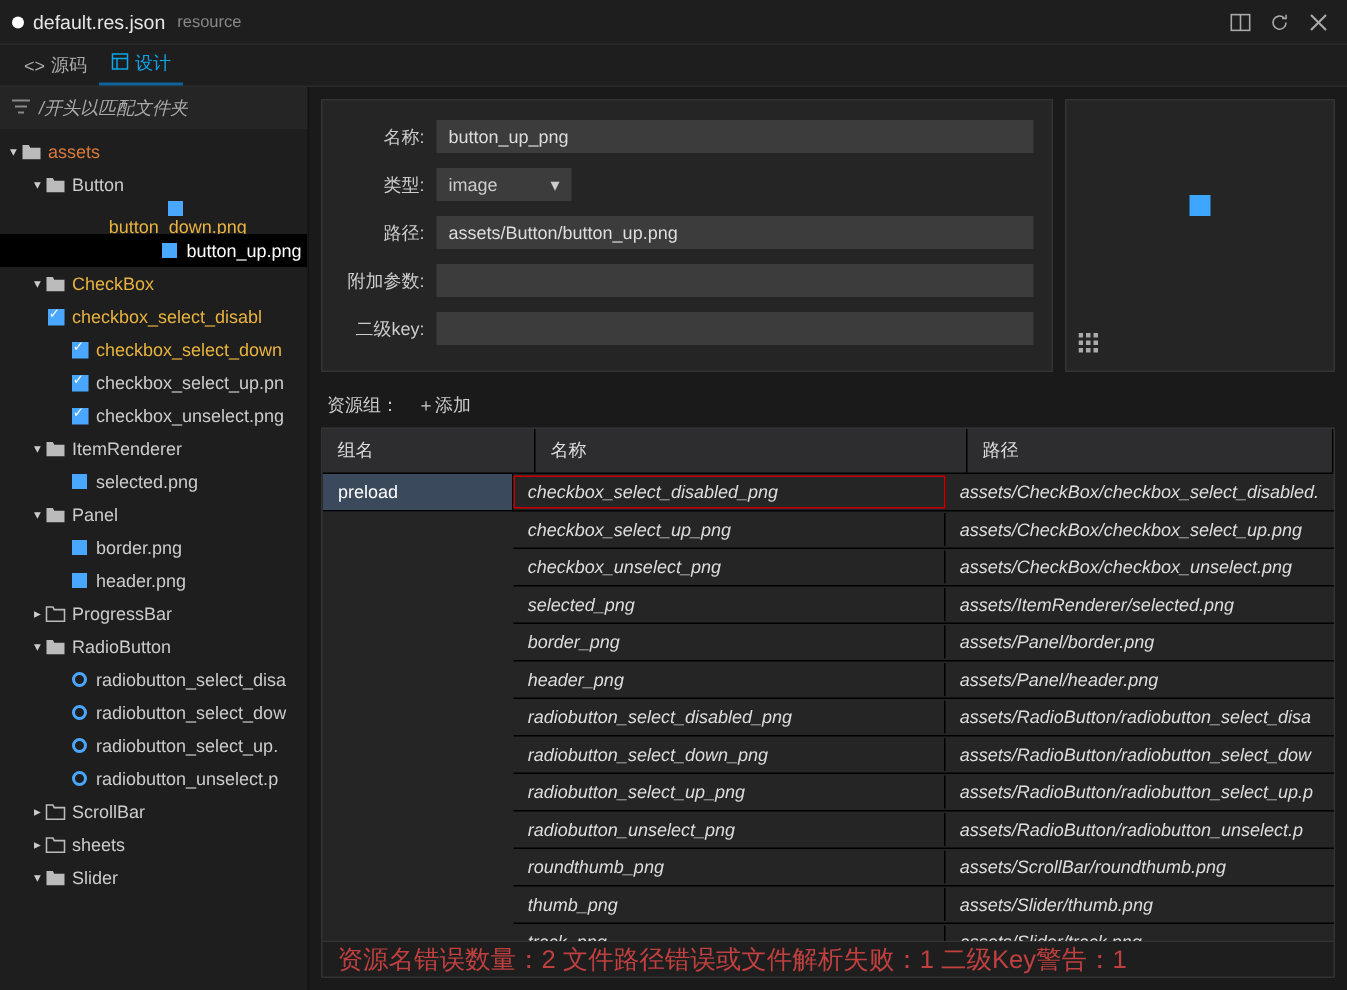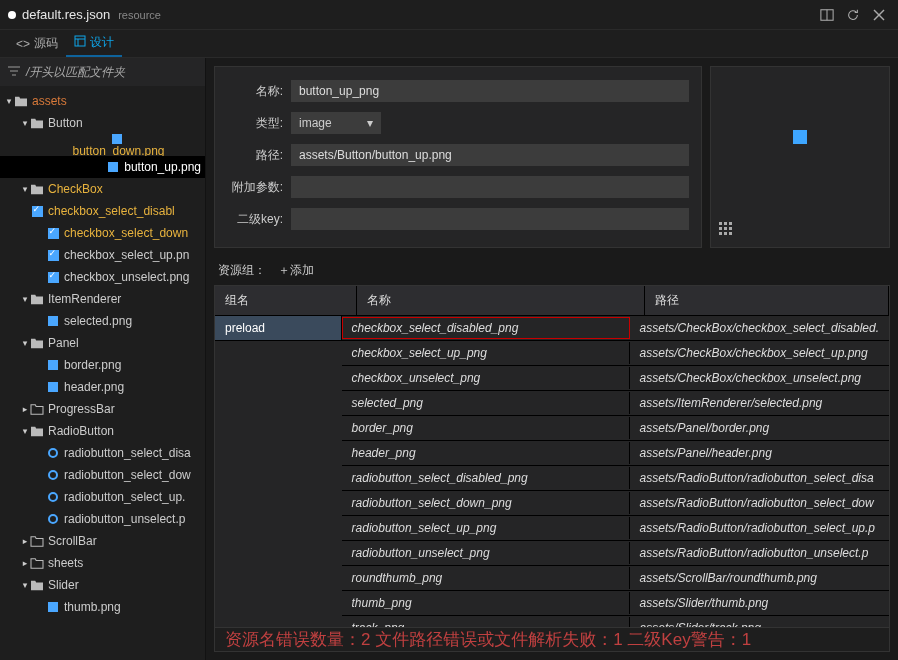--- a/index.html
+++ b/index.html
@@ -398,27 +398,20 @@
         </div>
         <div class="tree-item" style="padding-left: 20px;">
           <span class="arrow">▾</span>
           <span class="icon">
             <svg width="14" height="12" viewBox="0 0 16 14" fill="#bbb">
               <path d="M1 2h5l1 2h8v9H1z"></path>
             </svg>
           </span>
           <span class="label">Slider</span>
         </div>
-        <div class="tree-item" style="padding-left: 36px;">
-          <span class="arrow"></span>
-          <span class="icon">
-            <span class="file-sq"></span>
-          </span>
-          <span class="label">thumb.png</span>
-        </div>
       </div>
   </div>
 
   <div class="content">
     <div class="top-row">
       <div class="props">
         <div class="prop-row">
           <label>名称:</label>
           <input class="field" value="button_up_png" style="">
         </div>

